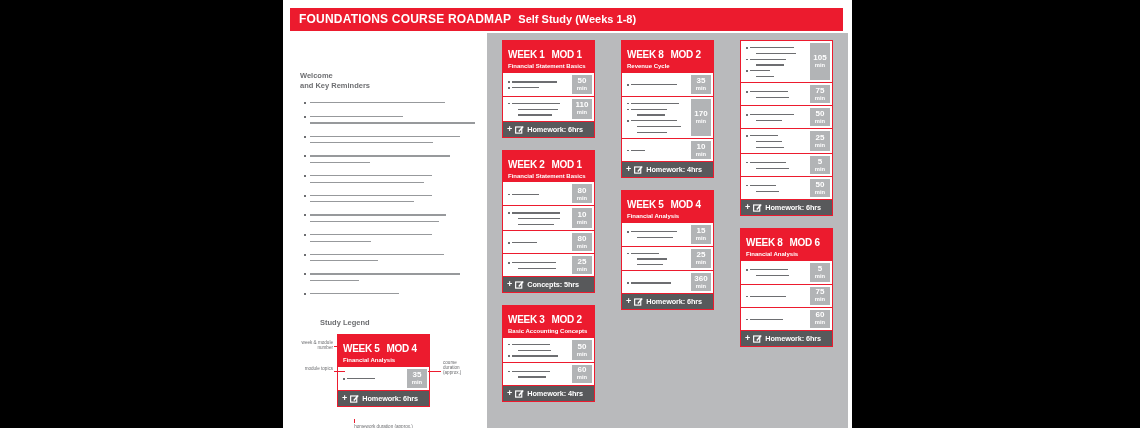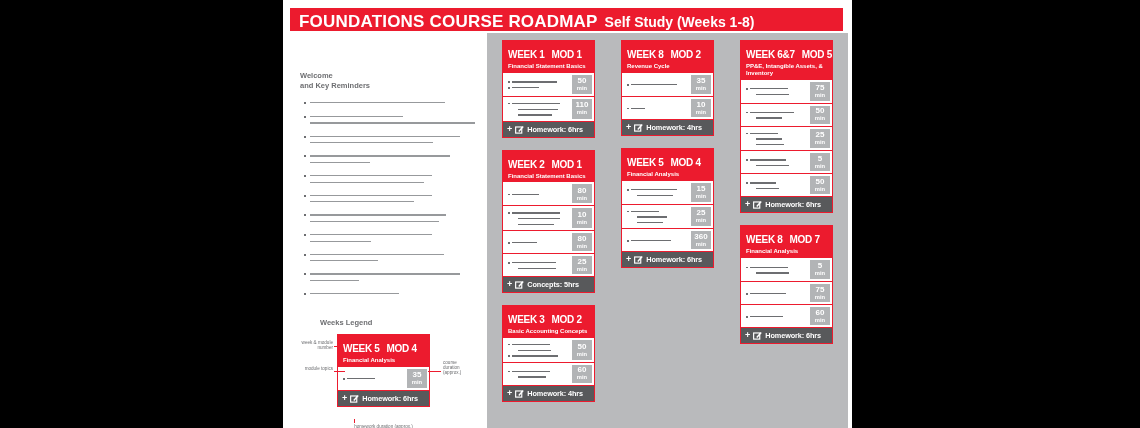--- a/index.html
+++ b/index.html
@@ -8,22 +8,22 @@
     --page-bg:#FFFFFF; --outside-bg:#000000;
   }
   *{margin:0;padding:0;box-sizing:border-box;}
   body{font-family:"Liberation Sans",sans-serif;}
   .stage{position:relative;width:1140px;height:428px;background:var(--outside-bg);overflow:hidden;}
   .page{position:absolute;left:283px;top:0;width:569px;height:428px;background:var(--page-bg);}
 
   
   .banner{position:absolute;left:7px;top:8px;width:553px;height:23px;background:var(--red);
     display:flex;align-items:baseline;gap:7px;padding:4px 0 0 9px;color:#fff;}
-  .banner-title{font-size:17px;font-weight:bold;letter-spacing:.2px;}
-  .banner-subtitle{font-size:14px;font-weight:bold;}
+  .banner-title{font-size:12px;font-weight:bold;letter-spacing:.2px;}
+  .banner-subtitle{font-size:11px;font-weight:bold;}
 
   
   .welcome-heading{position:absolute;left:17px;top:71px;color:var(--muted-text);
     font-size:7.5px;font-weight:bold;line-height:9.5px;}
   .welcome-bullets{position:absolute;left:21px;top:102px;width:172px;}
   .wb-item{display:flex;gap:4px;margin-bottom:12px;}
   .wb-dot{width:2px;height:2px;background:var(--line-gray);flex:0 0 auto;margin-top:0;}
   .wb-lines{flex:1;}
   .wb-bar{display:block;height:1.2px;background:var(--placeholder-line);margin-bottom:5.3px;}
   .wb-bar:last-child{margin-bottom:0;}
@@ -151,21 +151,21 @@
           </span>
         </div>
         <div class="wb-item">
           <span class="wb-dot"></span>
           <span class="wb-lines">
             <span class="wb-bar" style="width: 89px;"></span>
           </span>
         </div>
       </div>
 
-    <div class="legend-title">Weeks Legend</div>
+    <div class="legend-title">Study Legend</div>
 
     <div class="ann ann-right" style="left:13px;top:340px;width:37px;">week &amp; module number</div>
     <div class="ann ann-right" style="left:13px;top:366px;width:37px;">module topics</div>
     <div class="ann" style="left:160px;top:360px;width:26px;">course duration (approx.)</div>
 
     <div class="conn" style="left:51px;top:346px;width:5px;"></div>
     <div class="conn" style="left:51px;top:371px;width:11px;"></div>
     <div class="conn" style="left:145px;top:371px;width:13px;"></div>
 
     <div class="legend-wrap">
@@ -342,20 +342,34 @@
               <div class="row-lines">
                 <div class="row-line bullet" style="width: 46px;"></div>
               </div>
               <div class="row-badge">
                 <div class="badge-num">35</div>
                 <div class="badge-unit">min</div>
               </div>
             </div>
             <div class="card-row">
               <div class="row-lines">
+                <div class="row-line bullet" style="width: 48px;"></div>
+                <div class="row-line bullet" style="width: 36px;"></div>
+                <div class="row-line indent" style="width: 28px;"></div>
+                <div class="row-line bullet" style="width: 46px;"></div>
+                <div class="row-line indent" style="width: 44px;"></div>
+                <div class="row-line indent" style="width: 30px;"></div>
+              </div>
+              <div class="row-badge">
+                <div class="badge-num">170</div>
+                <div class="badge-unit">min</div>
+              </div>
+            </div>
+            <div class="card-row">
+              <div class="row-lines">
                 <div class="row-line bullet" style="width: 14px;"></div>
               </div>
               <div class="row-badge">
                 <div class="badge-num">10</div>
                 <div class="badge-unit">min</div>
               </div>
             </div>
             <div class="card-footer">
               <span class="footer-plus">+</span>
               <span class="footer-icon">
@@ -409,23 +423,33 @@
                   <rect x="0.7" y="2.2" width="6.8" height="6.8" fill="none" stroke="#fff" stroke-width="1.3"></rect>
                   <path d="M3.6 6.6 L8.5 1.2 L9.7 2.3 L4.8 7.7 Z" fill="#fff"></path>
                 </svg>
               </span>
               <span class="footer-label">Homework: 6hrs</span>
             </div>
           </div>
         </div>
       <div class="col col-2" id="col-2">
           <div class="card">
-            <div class="card-header">
-              <div class="card-title-line"><span class="card-week">WEEK 6&amp;7</span><span class="card-mod">MOD 5</span></div>
-              <div class="card-subject">PP&amp;E, Intangible Assets, &amp; Inventory</div>
+            <div class="card-row">
+              <div class="row-lines">
+                <div class="row-line bullet" style="width: 44px;"></div>
+                <div class="row-line indent" style="width: 40px;"></div>
+                <div class="row-line bullet" style="width: 36px;"></div>
+                <div class="row-line indent" style="width: 28px;"></div>
+                <div class="row-line bullet" style="width: 20px;"></div>
+                <div class="row-line indent" style="width: 18px;"></div>
+              </div>
+              <div class="row-badge">
+                <div class="badge-num">105</div>
+                <div class="badge-unit">min</div>
+              </div>
             </div>
             <div class="card-row">
               <div class="row-lines">
                 <div class="row-line bullet" style="width: 38px;"></div>
                 <div class="row-line indent" style="width: 33px;"></div>
               </div>
               <div class="row-badge">
                 <div class="badge-num">75</div>
                 <div class="badge-unit">min</div>
               </div>
@@ -477,21 +501,21 @@
                 <svg viewBox="0 0 10 10" width="9" height="9">
                   <rect x="0.7" y="2.2" width="6.8" height="6.8" fill="none" stroke="#fff" stroke-width="1.3"></rect>
                   <path d="M3.6 6.6 L8.5 1.2 L9.7 2.3 L4.8 7.7 Z" fill="#fff"></path>
                 </svg>
               </span>
               <span class="footer-label">Homework: 6hrs</span>
             </div>
           </div>
           <div class="card">
             <div class="card-header">
-              <div class="card-title-line"><span class="card-week">WEEK 8</span><span class="card-mod">MOD 7</span></div>
+              <div class="card-title-line"><span class="card-week">WEEK 8</span><span class="card-mod">MOD 6</span></div>
               <div class="card-subject">Financial Analysis</div>
             </div>
             <div class="card-row">
               <div class="row-lines">
                 <div class="row-line bullet" style="width: 38px;"></div>
                 <div class="row-line indent" style="width: 33px;"></div>
               </div>
               <div class="row-badge">
                 <div class="badge-num">5</div>
                 <div class="badge-unit">min</div>

